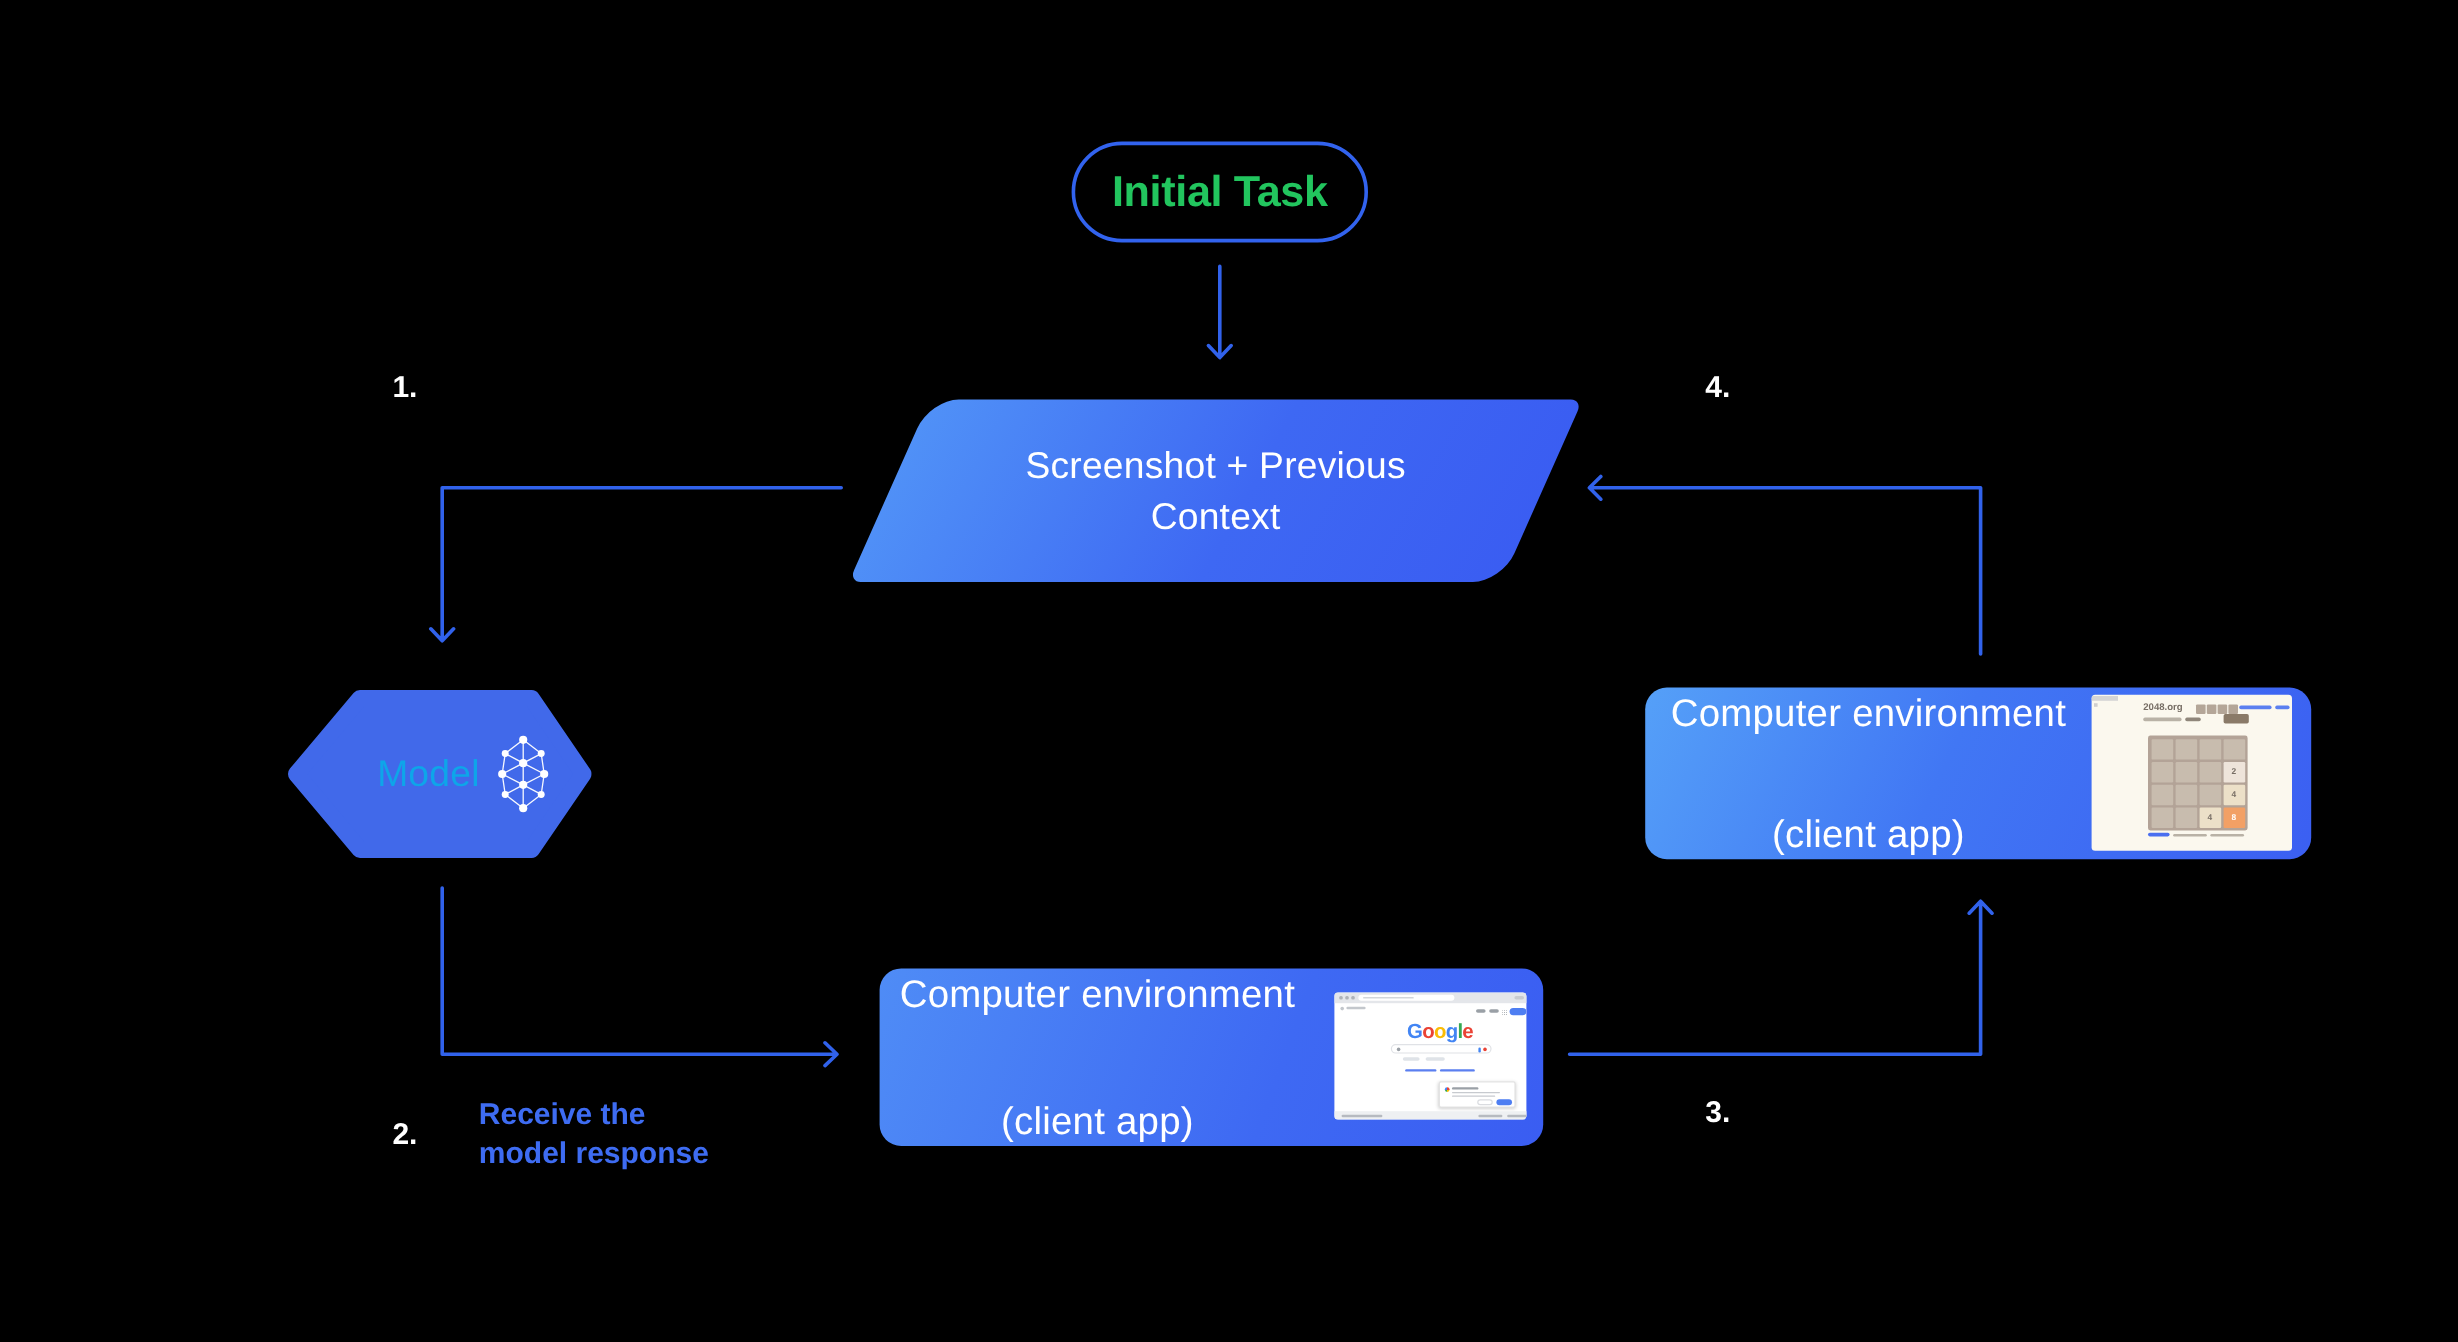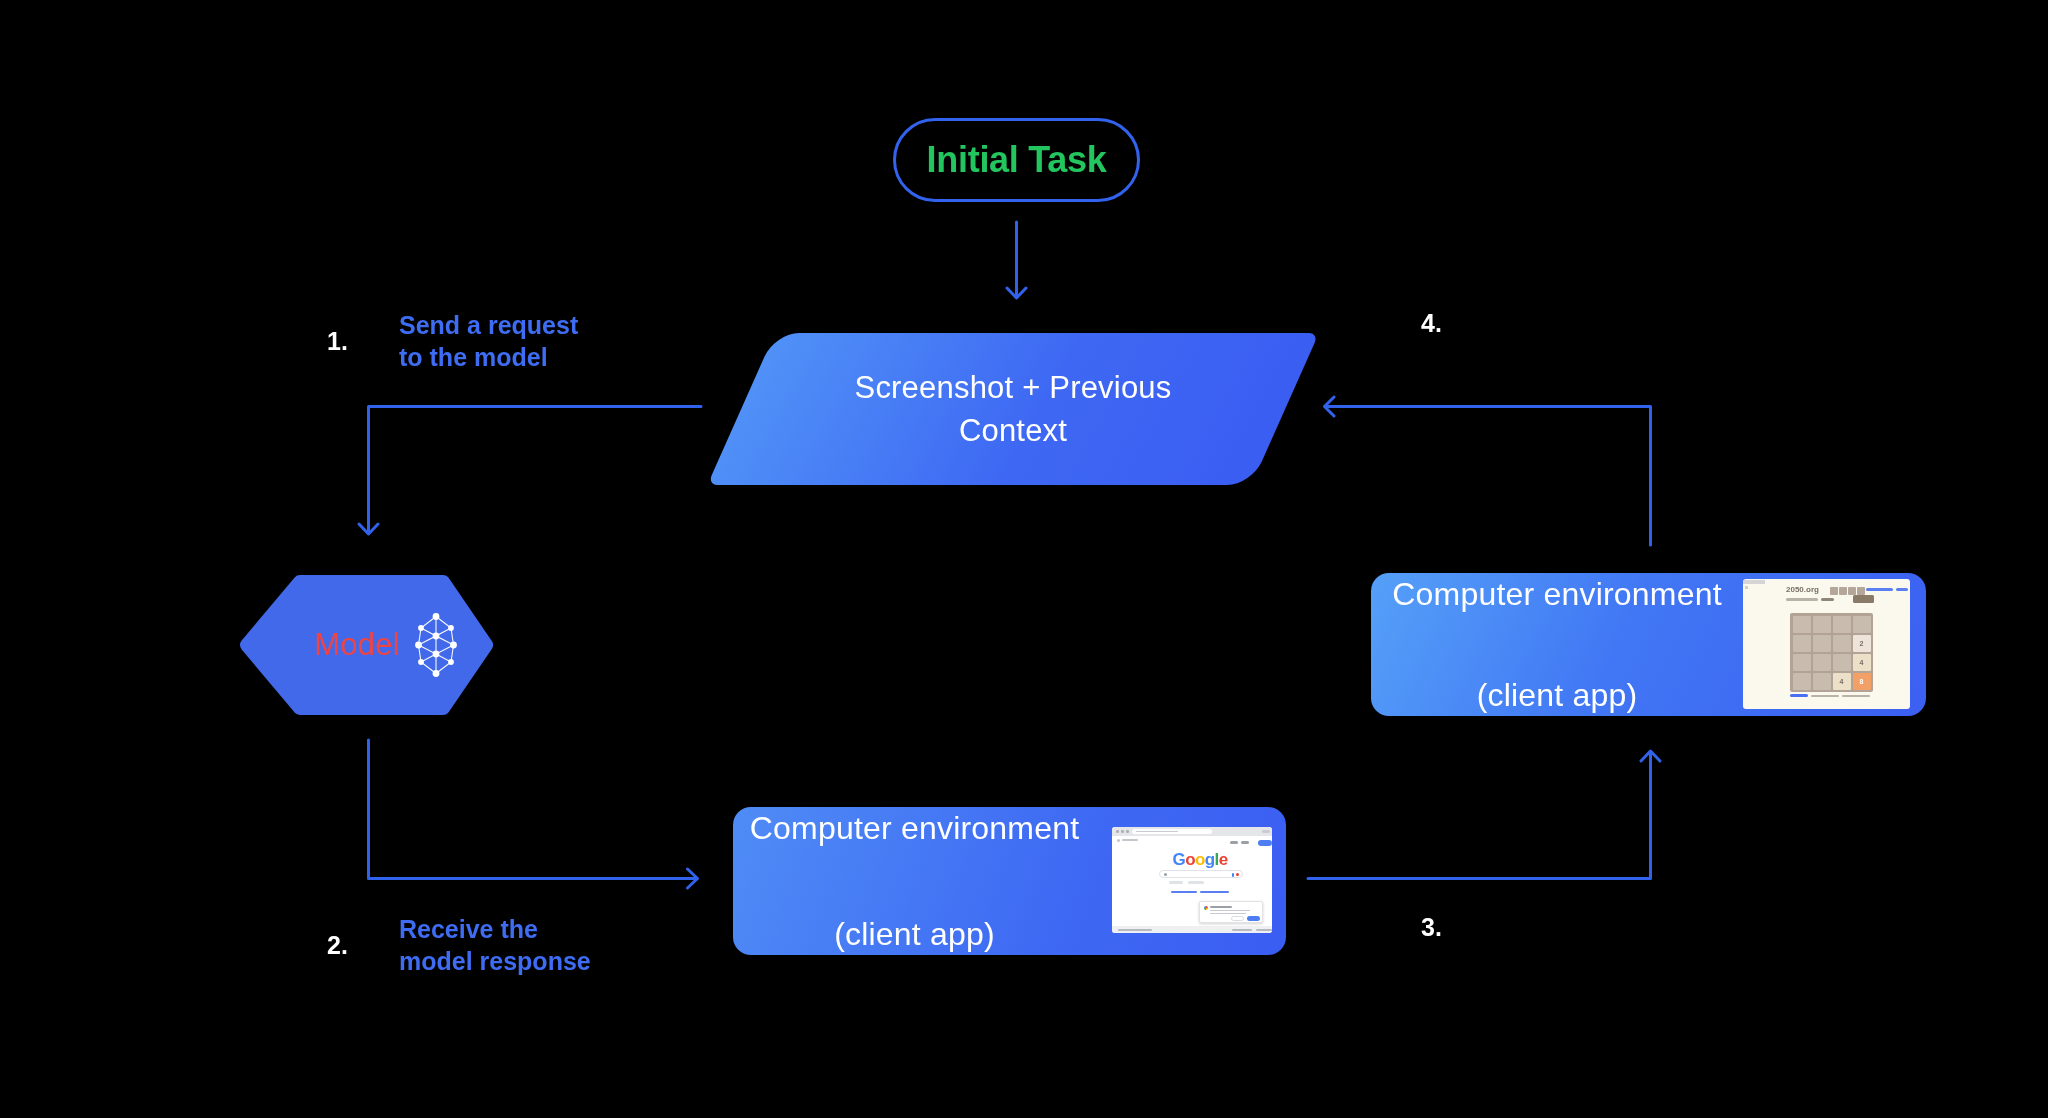--- a/index.html
+++ b/index.html
@@ -22,21 +22,21 @@
         background:linear-gradient(96deg,#5091f7 0%,#3e68f3 55%,#3a5df2 100%);}
   .para-inner{position:absolute;left:-34px;top:0;width:544px;height:152px;
         transform:skewX(24deg);transform-origin:0 0;display:flex;flex-direction:column;
         align-items:center;justify-content:center;text-align:center;}
   .para-inner div{color:#fff;font-size:31px;line-height:43px;font-weight:400;letter-spacing:.2px;}
 
   
   .model{position:absolute;left:240px;top:572px;width:253px;height:146px;}
   .model svg.hex{position:absolute;inset:0;}
   .model .content{position:absolute;inset:0;display:flex;align-items:center;justify-content:center;gap:14px;}
-  .model .content span{color:#ef4444;font-size:31px;font-weight:400;letter-spacing:.2px;margin-left:39px;}
+  .model .content span{color:#0ea5e9;font-size:31px;font-weight:400;letter-spacing:.2px;margin-left:39px;}
 
   
   .envbox{position:absolute;border-radius:18px;
         background:linear-gradient(115deg,#55a0f8 0%,#4177f4 45%,#3b5ff2 100%);}
   .envbox.bottom{left:733px;top:807px;width:553px;height:148px;
         background:linear-gradient(110deg,#4f8cf6 0%,#3e69f3 60%,#3a5df2 100%);}
   .envbox.right{left:1371px;top:573px;width:555px;height:143px;}
   .envbox .caption{position:absolute;top:0;bottom:0;display:flex;flex-direction:column;
         align-items:center;justify-content:space-between;text-align:center;}
   .envbox.bottom .caption{left:0;width:363px;}
@@ -203,21 +203,21 @@
 
   <div class="envbox right">
     <div class="caption">
       <div>Computer environment</div>
       <div>(client app)</div>
     </div>
 
     <div class="thumb z-thumb">
       <span class="z-tab"></span>
       <span class="z-sq"></span>
-      <span class="z-title">2050.org</span>
+      <span class="z-title">2048.org</span>
       <div class="z-scores">
           <i></i>
           <i></i>
           <i></i>
           <i></i>
         </div>
       <span class="bar" style="left:123px;top:9px;width:27px;height:2.5px;background:#5b7ff0"></span>
       <span class="bar" style="left:153px;top:9px;width:12px;height:2.5px;background:#5b7ff0"></span>
       <span class="bar" style="left:43px;top:19px;width:32px;height:2.5px;background:#b9b2a6"></span>
       <span class="bar" style="left:78px;top:19px;width:13px;height:2.5px;background:#8f867a"></span>
@@ -241,24 +241,20 @@
         <div class="cell t8">8</div>
       </div>
       <span class="bar" style="left:47px;top:115px;width:18px;height:3px;background:#4a6ff0"></span>
       <span class="bar" style="left:68px;top:115.5px;width:28px;height:2px;background:#b9b2a6"></span>
       <span class="bar" style="left:99px;top:115.5px;width:28px;height:2px;background:#b9b2a6"></span>
     </div>
   </div>
 
   <div class="step step1">
     <span class="num">1.</span>
-    <span class="txt">
-      <span>Send a request</span><br>
-      <span>to the model</span>
-    </span>
   </div>
   <div class="step step2">
     <span class="num">2.</span>
     <span class="txt">
       <span>Receive the</span><br>
       <span>model response</span>
     </span>
   </div>
   <div class="step step3">
     <span class="num">3.</span>

